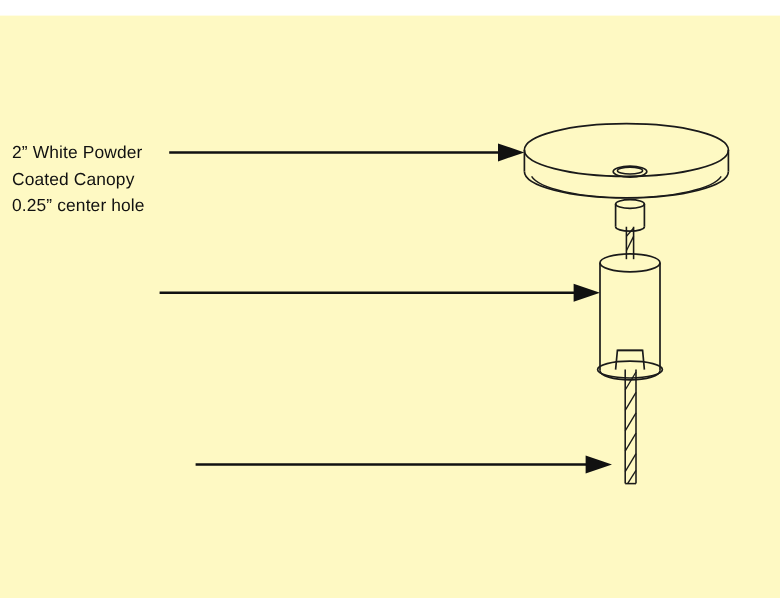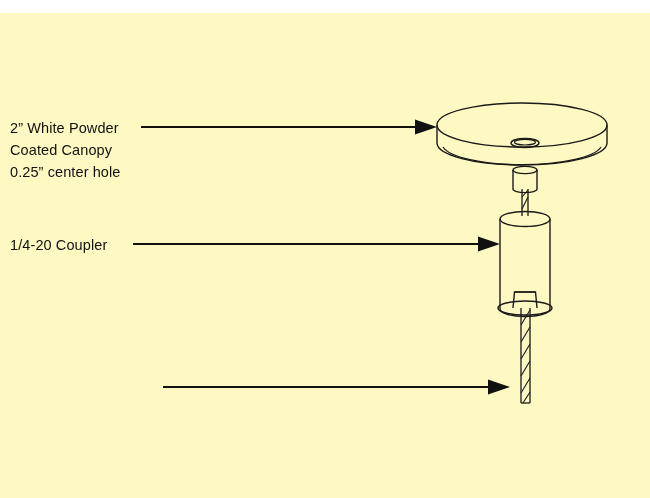--- a/index.html
+++ b/index.html
@@ -43,21 +43,20 @@
 </style>
 </head>
 <body>
 
 <div id="stage">
 
   <div class="callout" id="callout-canopy">2” White Powder
 Coated Canopy
 0.25” center hole</div>
 
-  <div class="callout" id="callout-coupler">1/4-20 Coupler</div>
 
 
   <svg class="drawing" viewBox="0 0 650 498">
 
     <g>
       <line class="leader" x1="141" y1="114" x2="418" y2="114"></line>
       <polygon class="arrowhead" points="415,106.5 437,114 415,121.5"></polygon>
     </g>
 
     <g>

